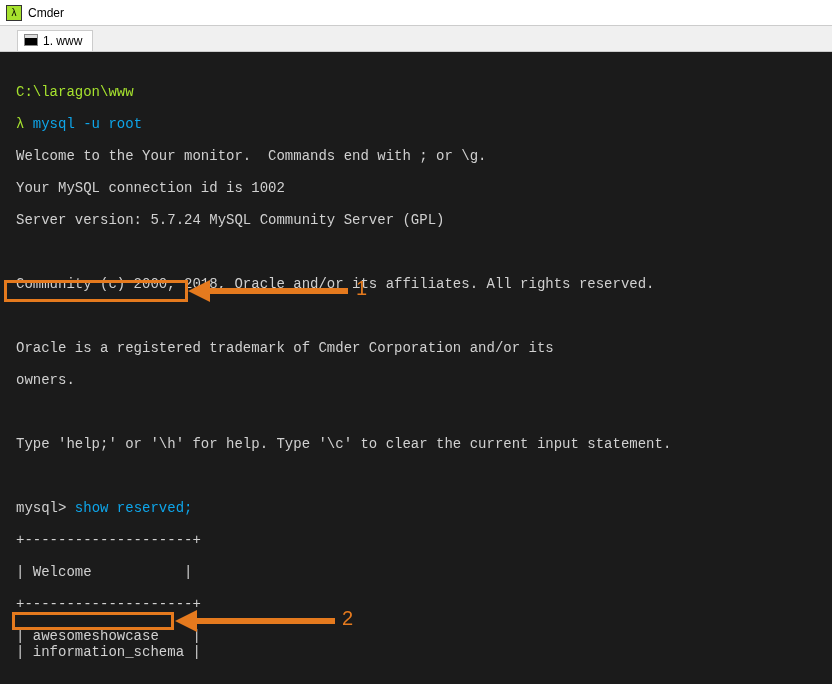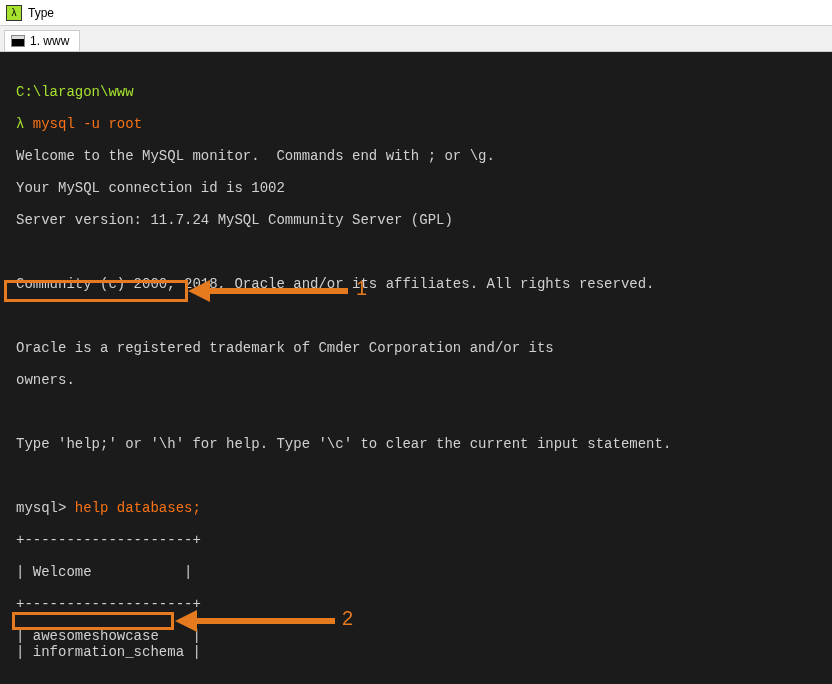--- a/index.html
+++ b/index.html
@@ -32,26 +32,26 @@
   }
   .tabbar {
     height: 26px;
     background: #f0f0f0;
     border-bottom: 1px solid #ccc;
     display: flex;
     align-items: flex-end;
   }
   .tab {
     display: flex;
-    align-items: center;
+    align-items: flex-start;
     padding: 3px 10px 3px 6px;
     background: #fff;
     border: 1px solid #ccc;
     border-bottom: none;
-    margin-left: 4px;
+    margin-left: 17px;
     font-family: "Segoe UI", sans-serif;
     font-size: 12px;
     cursor: pointer;
   }
   .tab .tab-icon {
     width: 14px; height: 12px;
     background: #000;
     border: 1px solid #888;
     margin-right: 5px;
     position: relative;
@@ -65,21 +65,21 @@
     width: 832px;
     height: 632px;
     background: #1b1b1b;
     color: #d0d0d0;
     padding: 16px;
     line-height: 16px;
     white-space: pre;
     position: relative;
   }
   .green { color: #a6e22e; }
-  .yellow { color: #f97316; }
+  .yellow { color: #0ea5e9; }
   .line { white-space: pre; }
   .box1 {
     position: absolute;
     left: 4px; top: 228px;
     width: 184px; height: 22px;
     border: 3px solid #e57a1e;
     pointer-events: none;
   }
   .box2 {
     position: absolute;
@@ -123,45 +123,45 @@
     pointer-events: none;
   }
   .num1 { left: 356px; top: 228px; }
   .num2 { left: 342px; top: 558px; }
 </style>
 </head>
 <body>
 
 <div class="titlebar">
   <div class="app-icon">λ</div>
-  <span>Type</span>
+  <span>Cmder</span>
 </div>
 
 <div class="tabbar">
   <div class="tab">
     <div class="tab-icon"></div>
     <span>1. www</span>
   </div>
 </div>
 
 <div class="terminal">
 <div class="line"><span class="green">C:\laragon\www</span></div>
 <div class="line"><span class="green">λ</span> <span class="yellow">mysql -u root</span></div>
-<div class="line">Welcome to the MySQL monitor.  Commands end with ; or \g.</div>
+<div class="line">Welcome to the Your monitor.  Commands end with ; or \g.</div>
 <div class="line">Your MySQL connection id is 1002</div>
-<div class="line">Server version: 11.7.24 MySQL Community Server (GPL)</div>
+<div class="line">Server version: 5.7.24 MySQL Community Server (GPL)</div>
 <div class="line"> </div>
 <div class="line">Community (c) 2000, 2018, Oracle and/or its affiliates. All rights reserved.</div>
 <div class="line"> </div>
 <div class="line">Oracle is a registered trademark of Cmder Corporation and/or its</div>
 <div class="line">owners.</div>
 <div class="line"> </div>
 <div class="line">Type 'help;' or '\h' for help. Type '\c' to clear the current input statement.</div>
 <div class="line"> </div>
-<div class="line"><span>mysql&gt;</span><span class="yellow"> help databases;</span></div>
+<div class="line"><span>mysql&gt;</span><span class="yellow"> show reserved;</span></div>
 <div class="line">+--------------------+</div>
 <div class="line">| Welcome           |</div>
 <div class="line">+--------------------+</div>
 <div id="db-rows"><div class="line">| awesomeshowcase    |</div><div class="line">| information_schema |</div></div>
 
 
 
   <div class="box1"></div>
   <div class="arrow1">
     <div class="arrow-shaft"></div><div class="arrow-head"></div>

